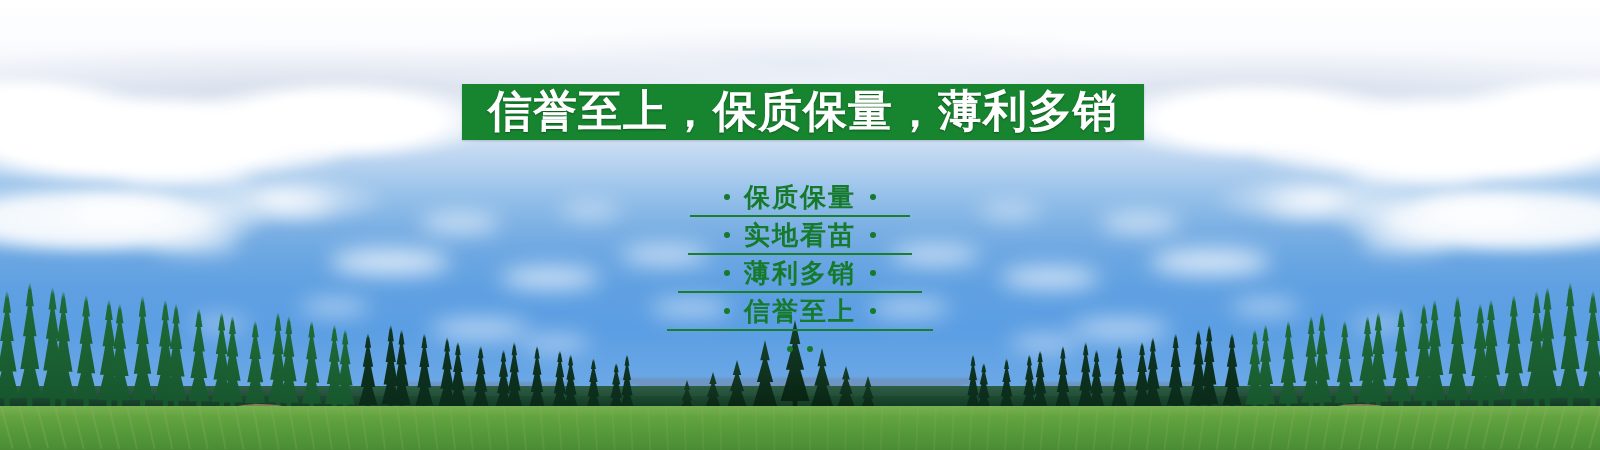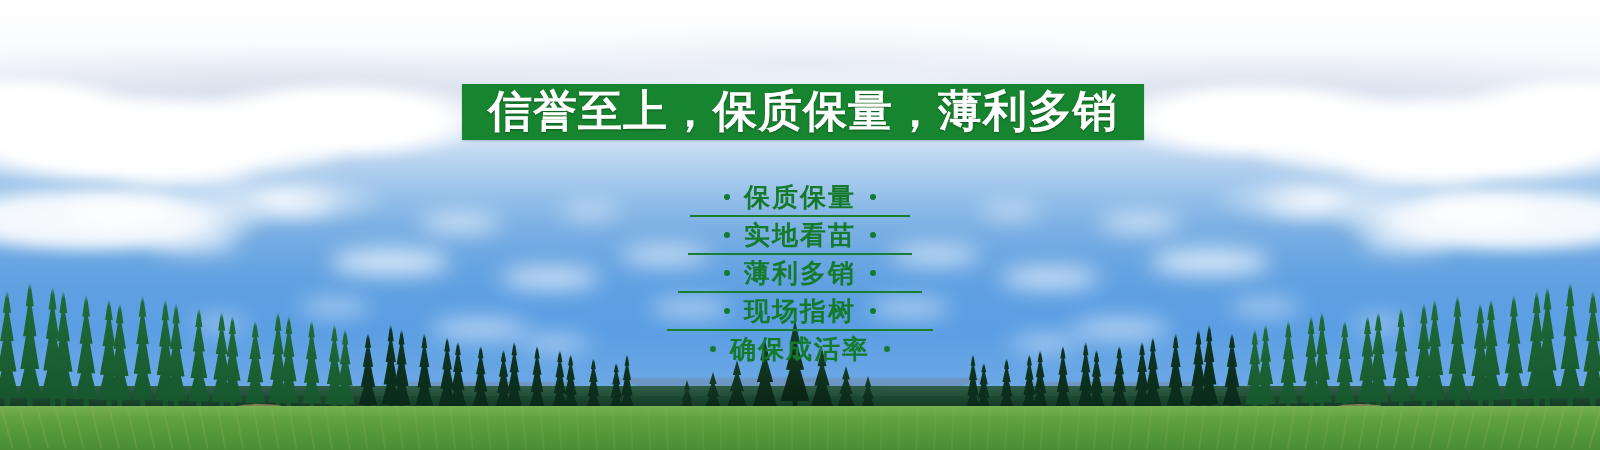--- a/index.html
+++ b/index.html
@@ -407,25 +407,24 @@
           <div class="sep w2" style="bottom: -1px;"></div>
         </div>
         <div class="row">
           <span class="dot"></span>
           <span class="rowtext">薄利多销</span>
           <span class="dot"></span>
           <div class="sep w3" style="bottom: -1px;"></div>
         </div>
         <div class="row">
           <span class="dot"></span>
-          <span class="rowtext">现场指树</span>
+          <span class="rowtext">信誉至上</span>
           <span class="dot"></span>
           <div class="sep w4" style="bottom: -1px;"></div>
         </div>
         <div class="row">
           <span class="dot"></span>
-          <span class="rowtext">确保成活率</span>
           <span class="dot"></span>
         </div>
       </div>
 
   </div>
 </div>
 
 </body></html>

